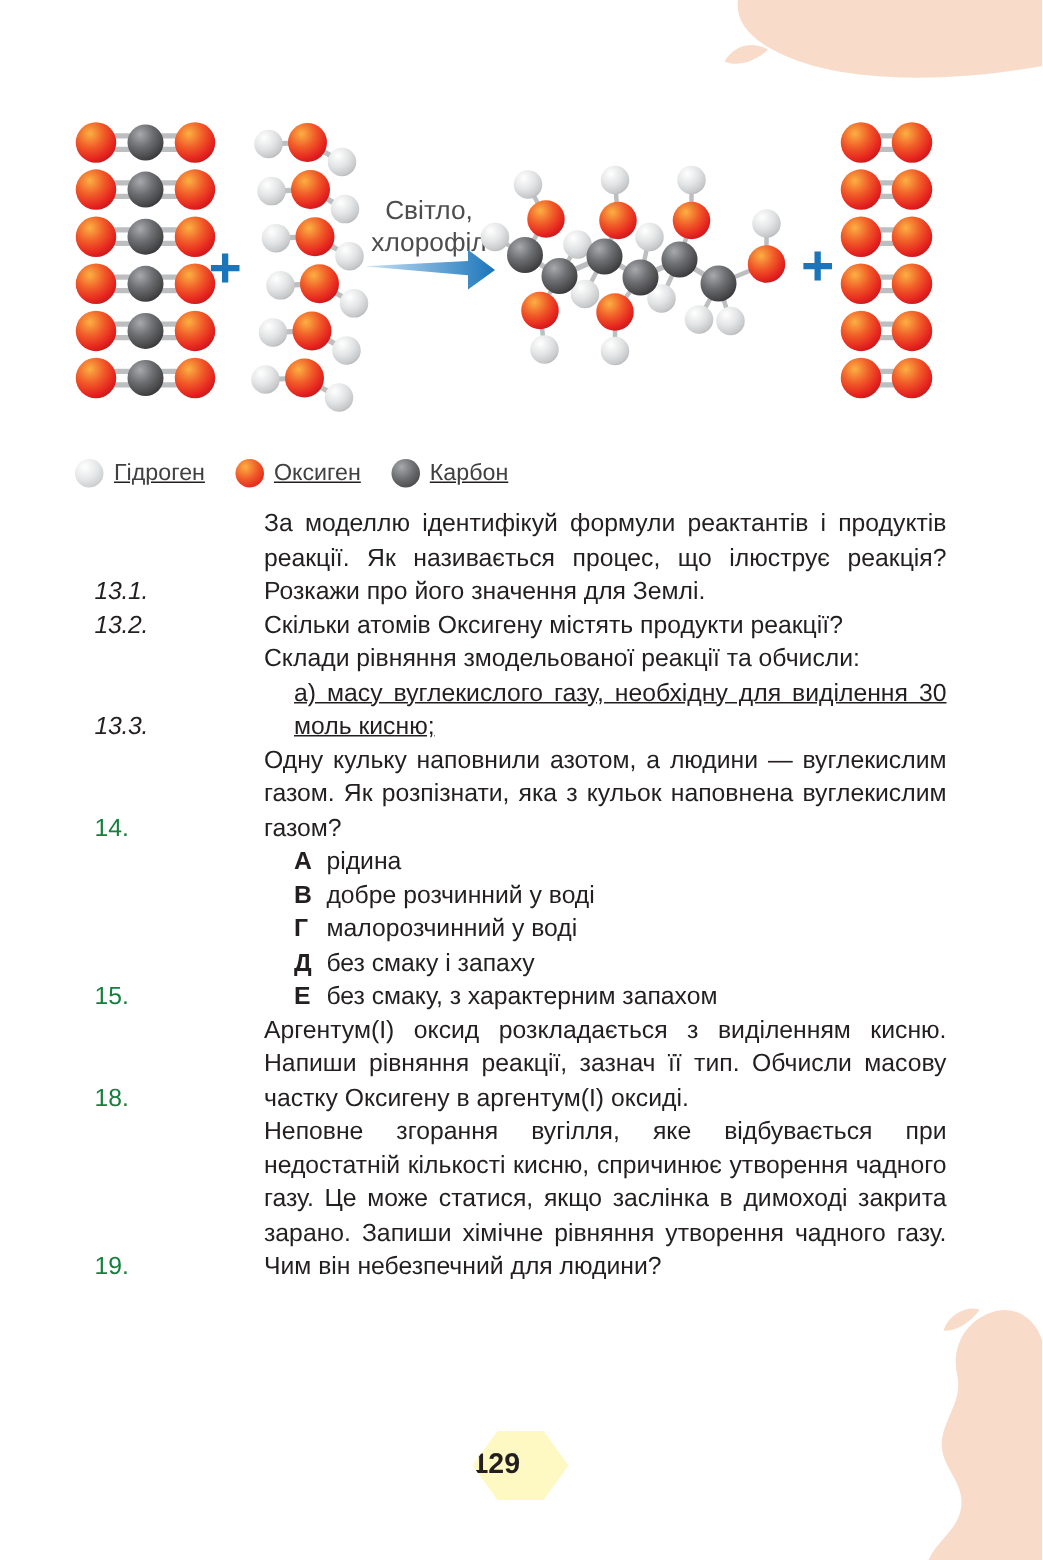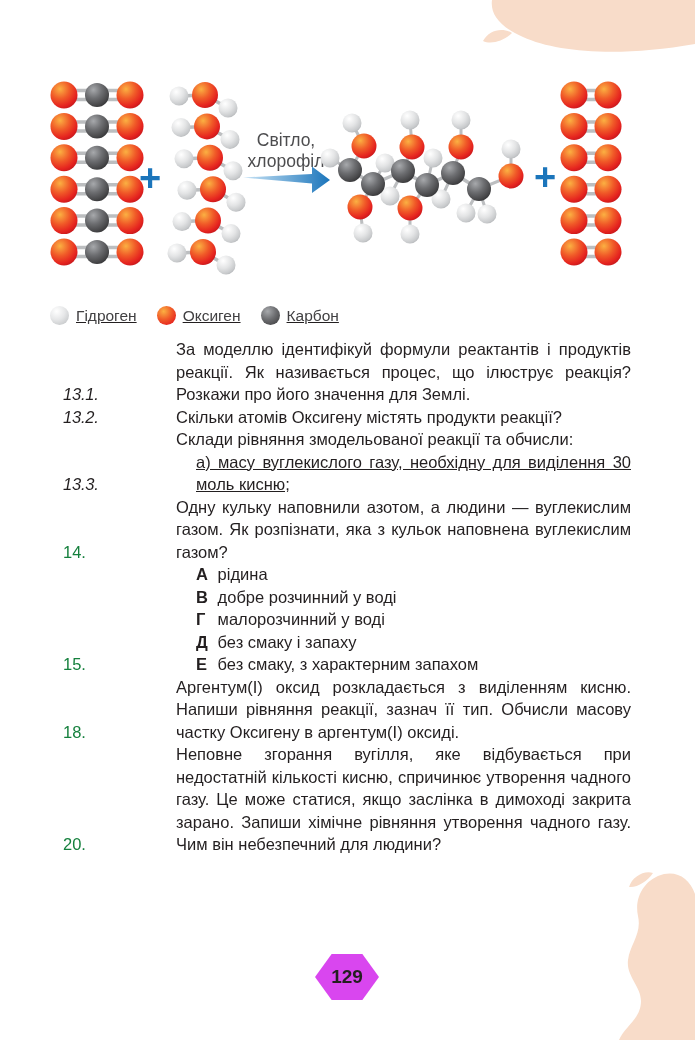--- a/index.html
+++ b/index.html
@@ -27,21 +27,21 @@
   .q-row{display:flex;align-items:flex-end;gap:32px;}
   .q-num{flex:0 0 49px;font-weight:normal;color:#15803d;}
   .q-num.sub{font-weight:normal;font-style:italic;color:#231F20;letter-spacing:-0.2px;}
   .q-body{flex:1 1 auto;min-width:0;margin-left:32px;}
   .q-text{text-align:justify;}
   .q-sub{text-align:justify;padding-left:20px;text-decoration:underline;}
   .q-opt{padding-left:20px;}
   .q-letter{font-weight:bold;display:inline-block;min-width:17px;}
   .page-num{
     position:absolute;left:315px;top:954px;width:64px;height:46px;
-    background:#d946ef;display:flex;align-items:center;justify-content:center;
+    background:#fef9c3;display:flex;align-items:center;justify-content:flex-start;
     clip-path:polygon(26% 0%,74% 0%,100% 50%,74% 100%,26% 100%,0% 50%);
     font-size:19px;font-weight:bold;color:#231F20;
   }
 </style>
 </head>
 <body>
 
 <div class="page">
 
   <svg class="decor" viewBox="0 0 695 1040" xmlns="http://www.w3.org/2000/svg">
@@ -246,21 +246,21 @@
           <div class="q-opt"><span class="q-letter">Е</span><span> без смаку, з характерним запахом</span></div>
         </div>
       </div>
       <div class="q-row">
         <div class="q-num">18.</div>
         <div class="q-body">
           <div class="q-text">Аргентум(I) оксид розкладається з виділенням кисню. Напиши рівняння реакції, зазнач її тип. Обчисли масову частку Оксигену в аргентум(I) оксиді.</div>
         </div>
       </div>
       <div class="q-row">
-        <div class="q-num">20.</div>
+        <div class="q-num">19.</div>
         <div class="q-body">
           <div class="q-text">Неповне згорання вугілля, яке відбувається при недостатній кіль­кості кисню, спричинює утворення чадного газу. Це може статися, якщо заслінка в димоході закрита зарано. Запиши хімічне рівнян­ня утворення чадного газу. Чим він небезпечний для людини?</div>
         </div>
       </div>
     </div>
 
   <div class="page-num">
     <span>129</span>
   </div>
 

